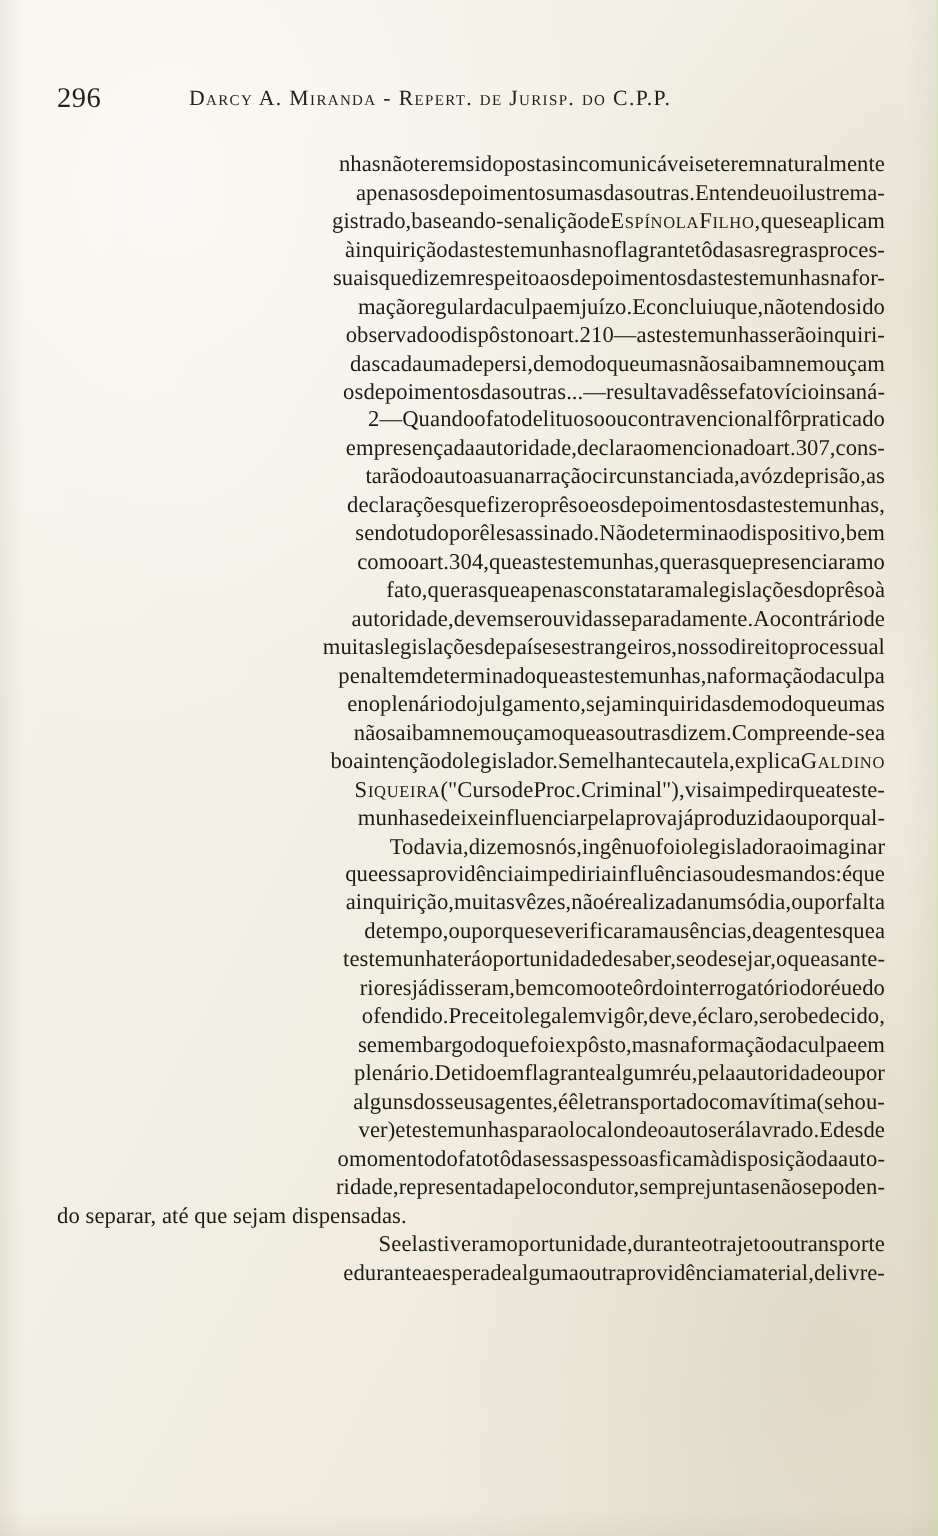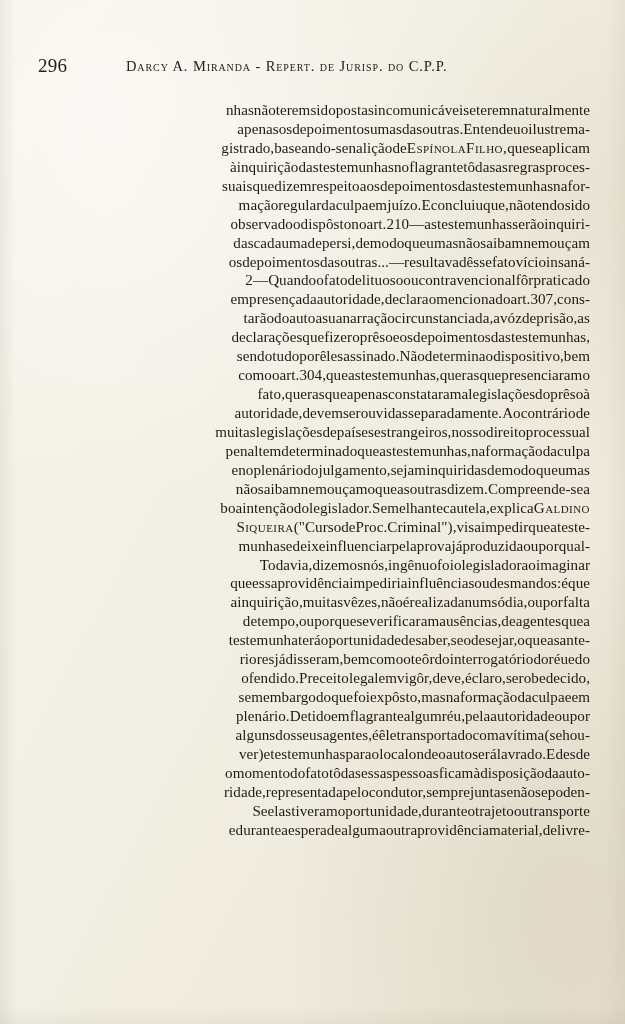--- a/index.html
+++ b/index.html
@@ -605,20 +605,21 @@
             <span>representada</span>
             <span>pelo</span>
             <span>condutor,</span>
             <span>sempre</span>
             <span>juntas</span>
             <span>e</span>
             <span>não</span>
             <span>se</span>
             <span>poden-</span>
           </div>
+          <div class="ln"><span>do</span> <span>separar,</span> <span>até</span> <span>que</span> <span>sejam</span> <span>dispensadas.</span></div>
         </div>
         <div class="para">
           <div class="ln j ind">
             <span>Se</span>
             <span>elas</span>
             <span>tiveram</span>
             <span>oportunidade,</span>
             <span>durante</span>
             <span>o</span>
             <span>trajeto</span>

